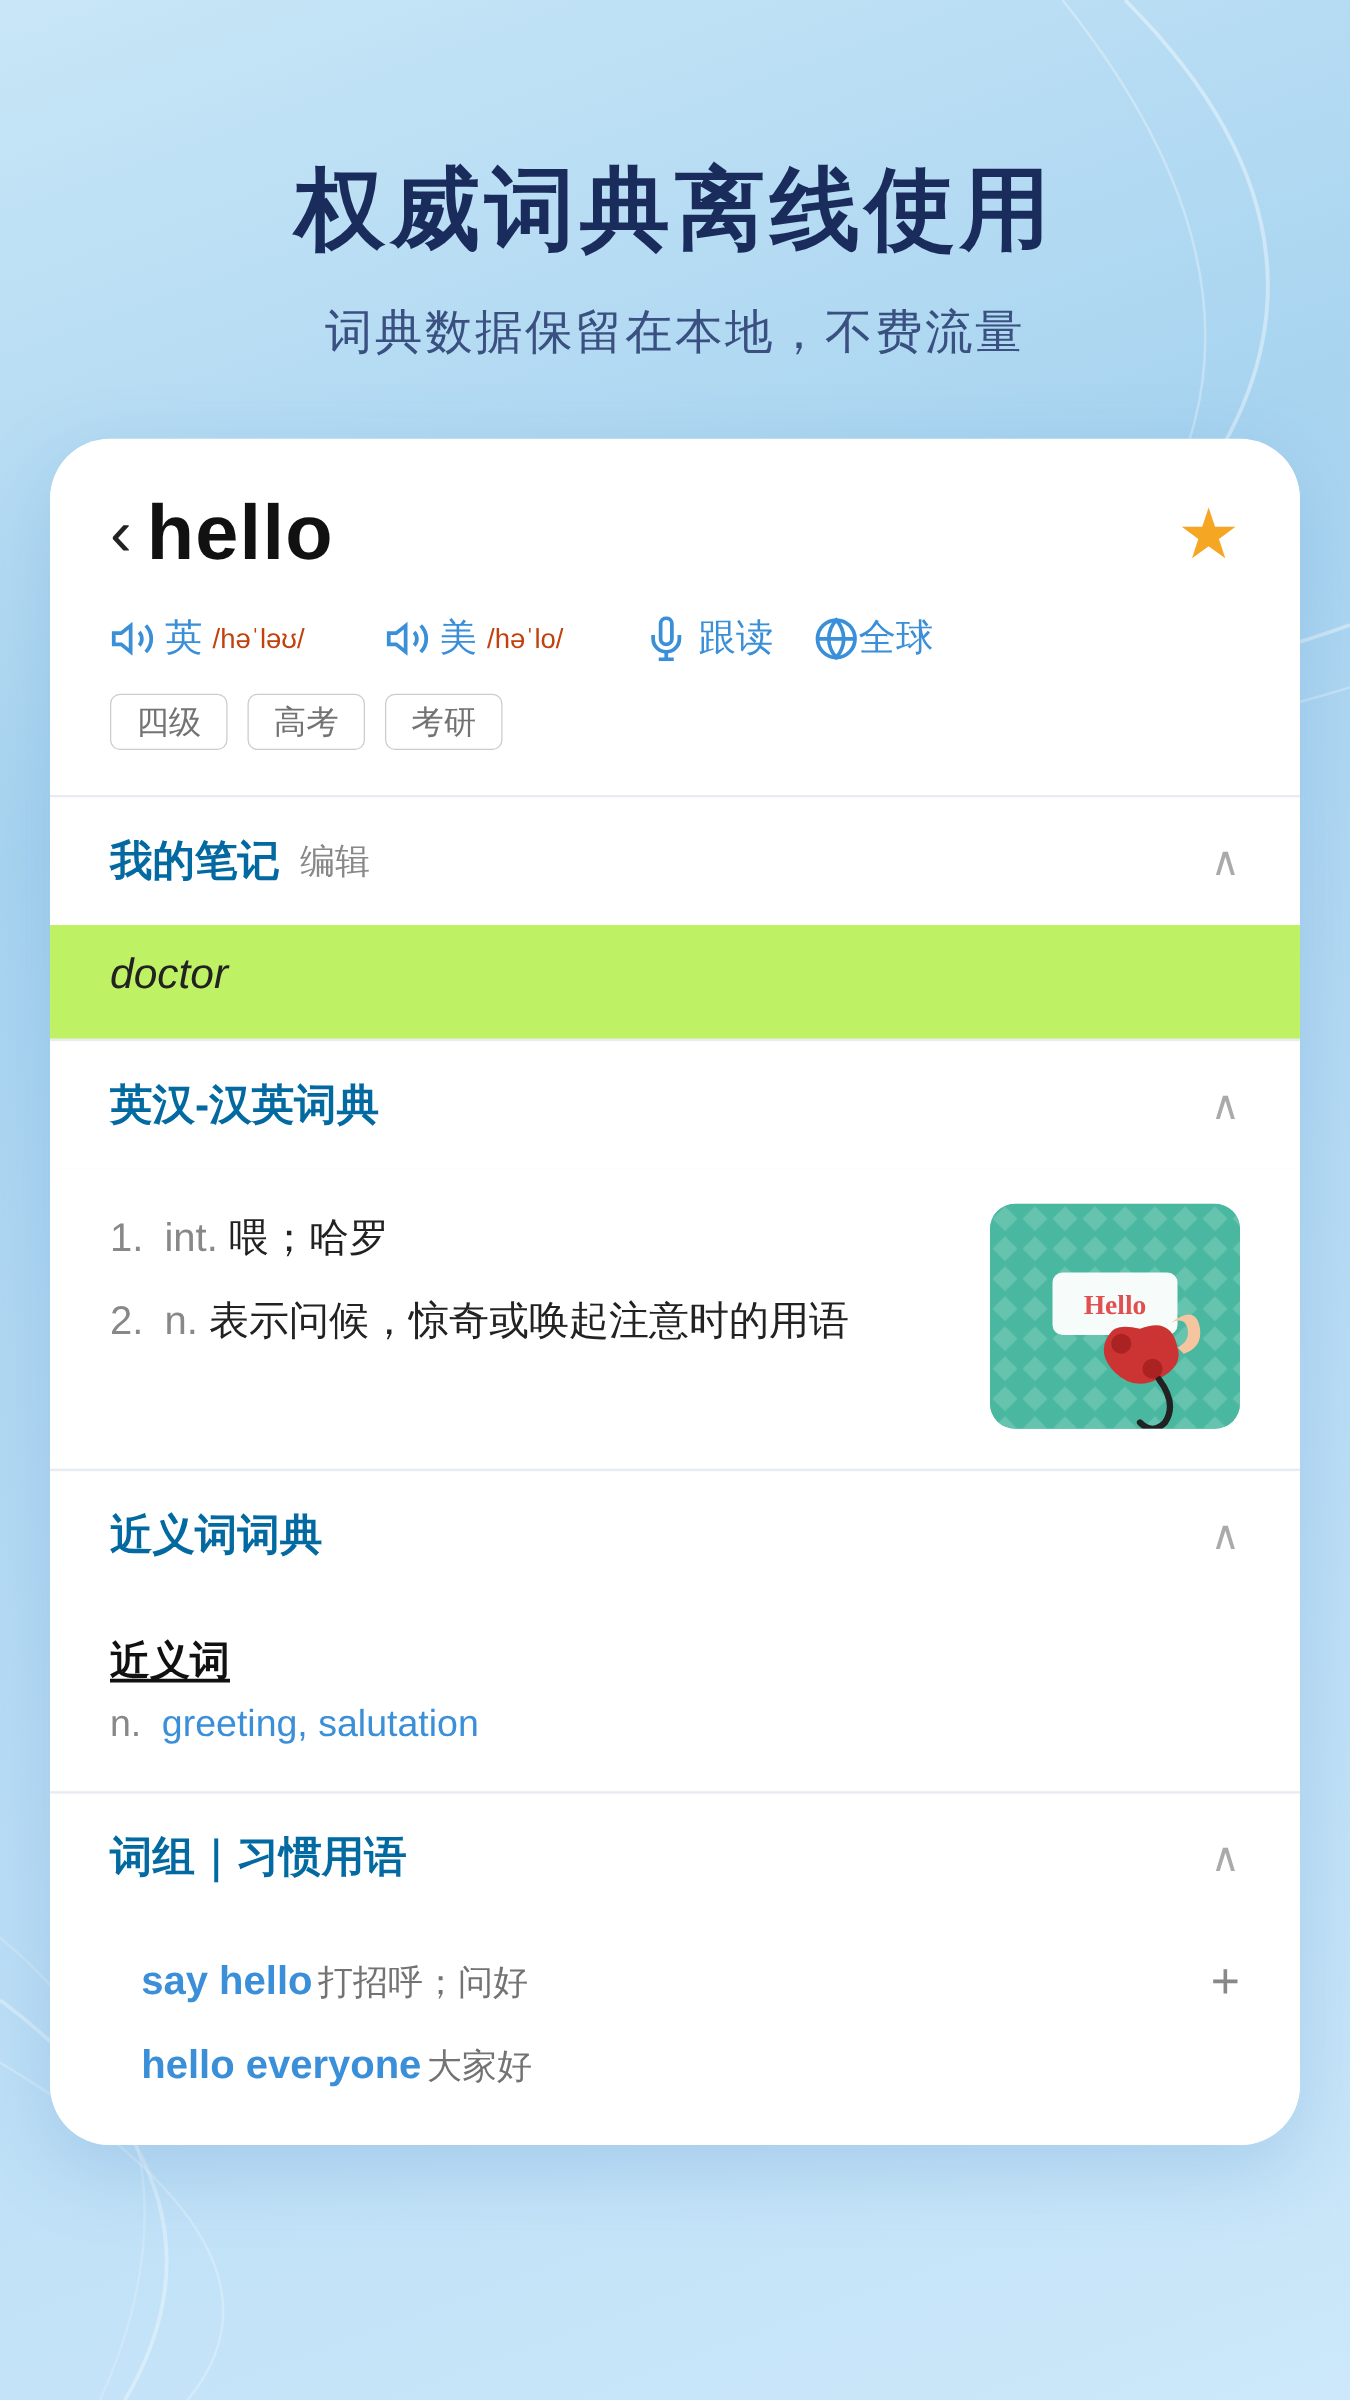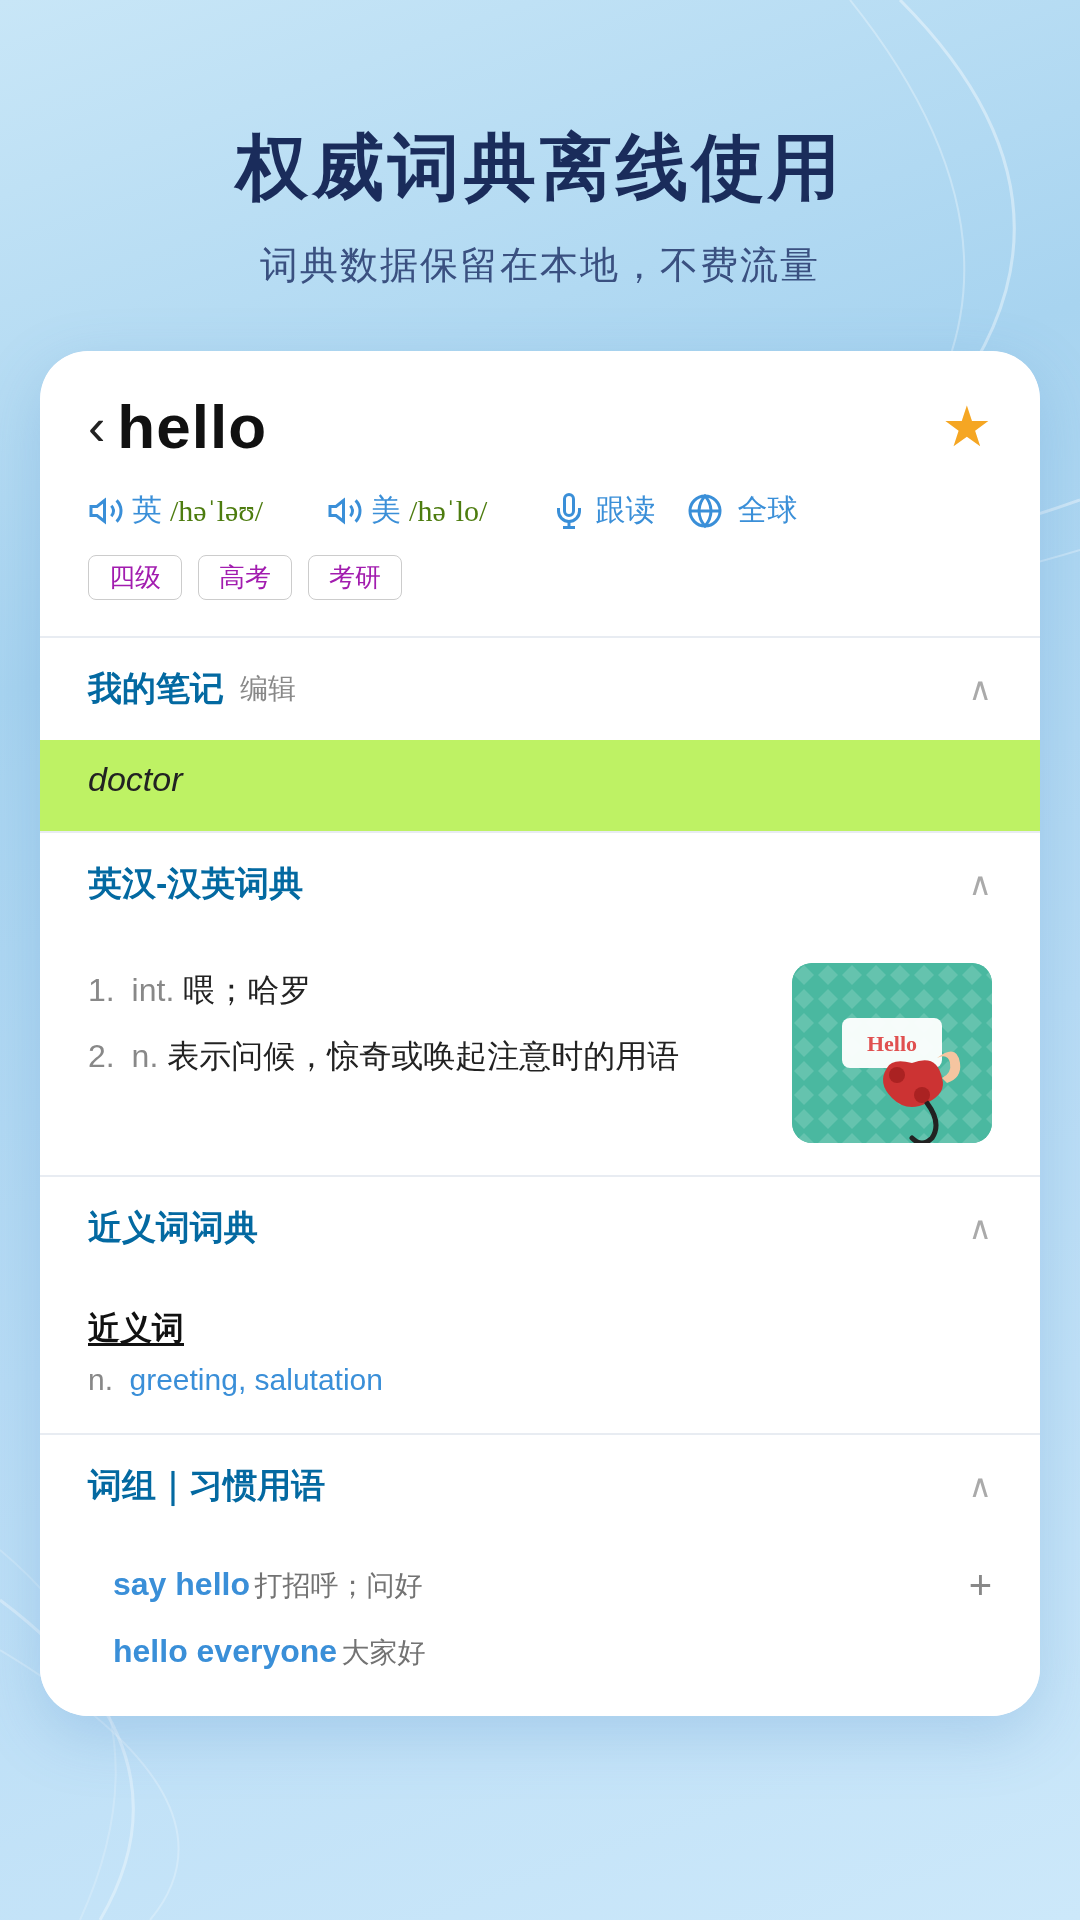--- a/index.html
+++ b/index.html
@@ -120,23 +120,22 @@
       color: #3a8fd8;
     }
 
     .phonetic-lang {
       color: #3a8fd8;
       font-size: 30px;
       font-weight: 500;
     }
 
     .phonetic-text {
-      color: #4d7c0f;
-      font-size: 30px;
-      font-family: Liberation Serif, serif;
+      color: #c2410c;
+      font-size: 22px;
     }
 
     .phonetic-divider {
       color: #bbb;
       font-size: 28px;
     }
 
     .mic-item {
       display: flex;
       align-items: center;
@@ -150,21 +149,21 @@
     }
 
     .mic-label {
       color: #3a8fd8;
       font-size: 30px;
     }
 
     .global-item {
       display: flex;
       align-items: center;
-      gap: 14px;
+      gap: 0;
     }
 
     .global-icon {
       width: 36px;
       height: 36px;
       color: #3a8fd8;
     }
 
     .global-label {
       color: #3a8fd8;
@@ -175,21 +174,21 @@
     .tags-row {
       display: flex;
       gap: 16px;
     }
 
     .tag {
       border: 1.5px solid #ccc;
       border-radius: 8px;
       padding: 4px 20px;
       font-size: 26px;
-      color: #a21caf;
+      color: #737373;
     }
 
     
     .section-divider {
       height: 2px;
       background: #e8ecf2;
       margin: 0;
     }
 
     

